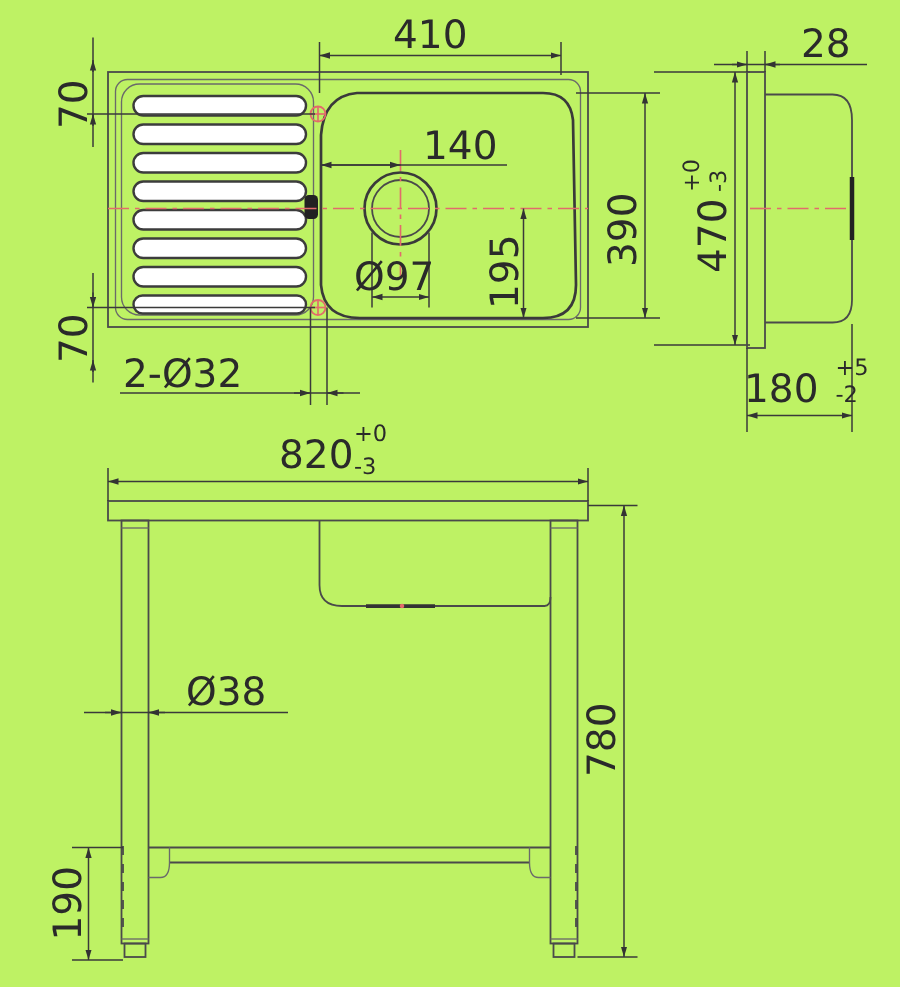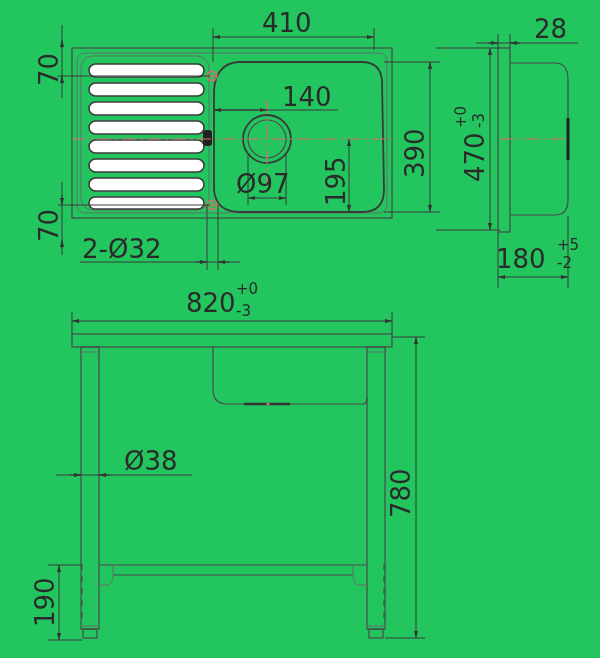--- a/index.html
+++ b/index.html
@@ -1,16 +1,16 @@
 <!DOCTYPE html>
 <html><head>
 <meta charset="utf-8">
 <style>
   html, body { margin: 0; padding: 0; background: #ffffff; }
-  #canvas { position: relative; width: 600px; height: 658px; overflow: hidden; background: #22c55e; }
+  #canvas { position: relative; width: 600px; height: 658px; overflow: hidden; background: #bef264; }
   svg { position: absolute; left: 0; top: 0; }
   .ln { stroke: #4a4a4a; stroke-width: 1.2; fill: none; }
   .ln-thin { stroke: #6a6a6a; stroke-width: 0.9; fill: none; }
   .ln-thick { stroke: #3a3a3a; stroke-width: 1.8; fill: none; }
   .slot { stroke: #3c3c3c; stroke-width: 1.6; fill: #ffffff; }
   .center { stroke: #e26b6b; stroke-width: 1.1; fill: none; stroke-dasharray: 14 4 3 4; }
   .dim { stroke: #3a3a3a; stroke-width: 1; fill: none; }
   .txt { font-family: "DejaVu Sans", sans-serif; fill: #2a2a2a; font-size: 26px; }
   .sup { font-family: "DejaVu Sans", sans-serif; fill: #2a2a2a; font-size: 15px; }
   .drain-fill { fill: #222; }

